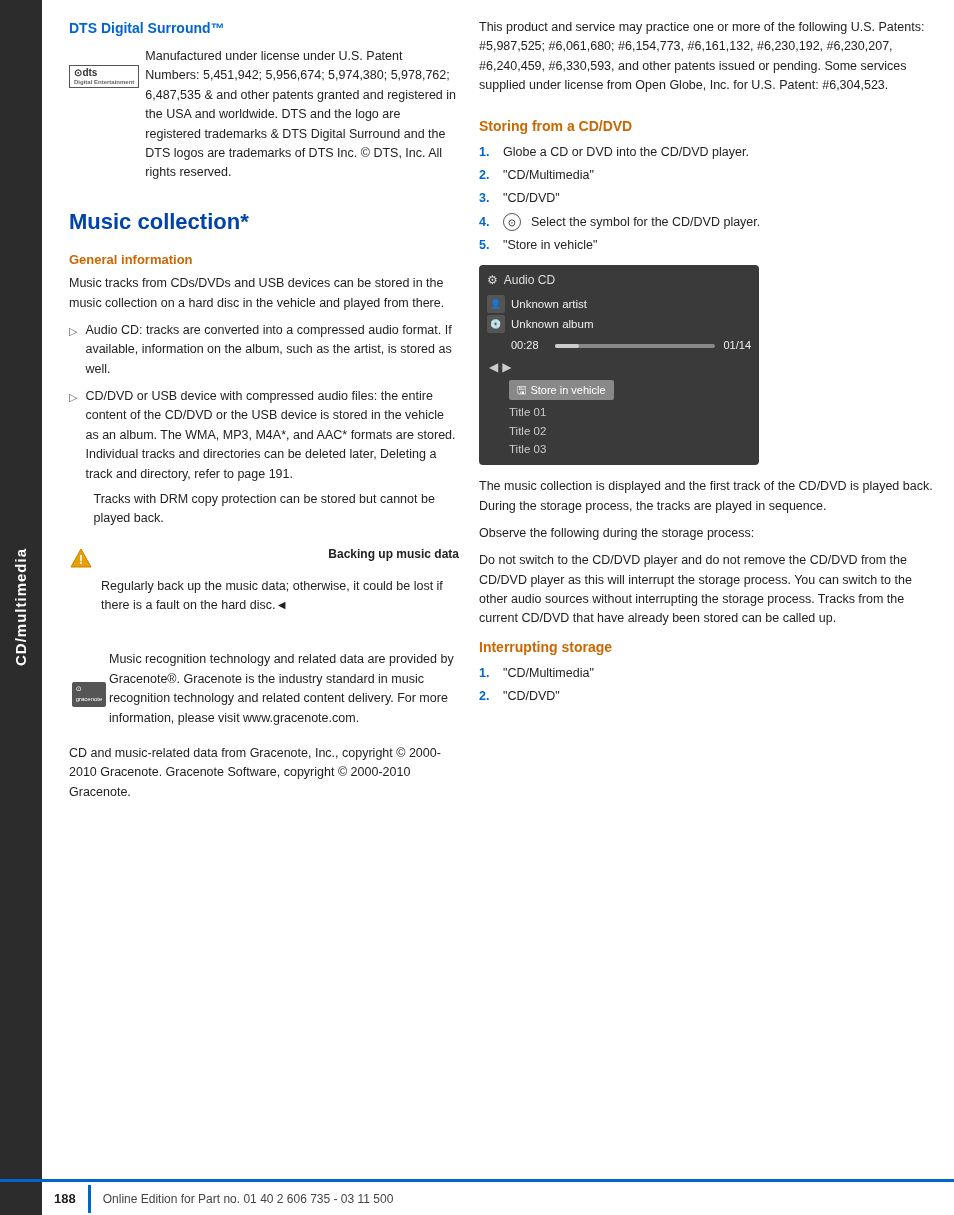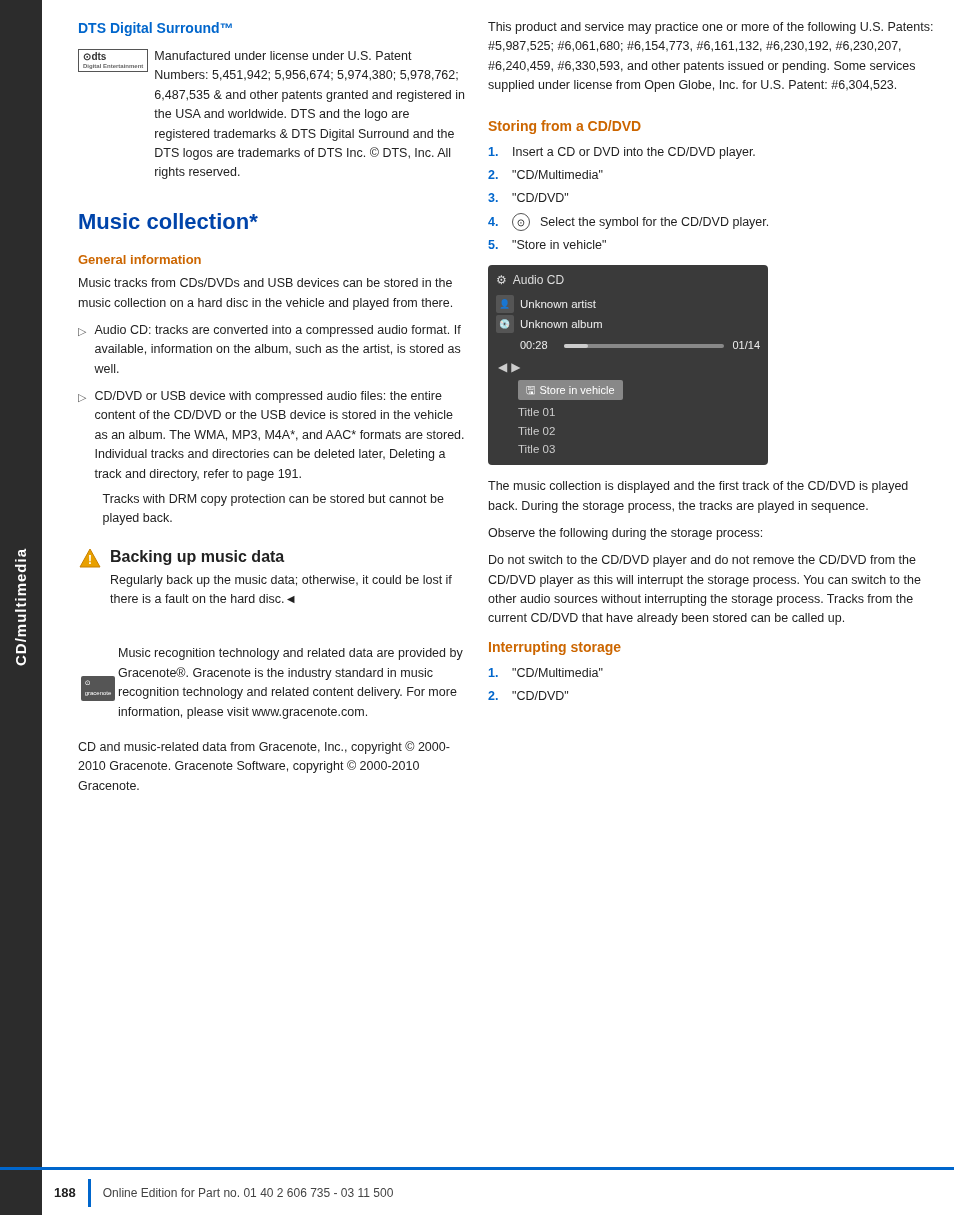--- a/index.html
+++ b/index.html
@@ -37,21 +37,21 @@
       font-weight: bold;
       writing-mode: vertical-rl;
       transform: rotate(180deg);
       white-space: nowrap;
       letter-spacing: 1px;
     }
 
     
     .main-content {
       flex: 1;
-      padding: 18px 20px 20px 36px;
+      padding: 18px 20px 20px 27px;
       display: flex;
       gap: 20px;
     }
 
     .left-col {
       flex: 0 0 390px;
       max-width: 390px;
     }
 
     .right-col {
@@ -74,21 +74,21 @@
       display: flex;
       align-items: flex-start;
       gap: 6px;
       margin-bottom: 4px;
     }
 
     .dts-logo {
       display: inline-flex;
       align-items: center;
       flex-shrink: 0;
-      margin-top: 2px;
+      margin-top: 18px;
     }
 
     .dts-logo-box {
       border: 1px solid #555;
       padding: 1px 4px;
       font-size: 9px;
       font-weight: bold;
       color: #333;
       display: inline-block;
       line-height: 1.2;
@@ -177,22 +177,23 @@
       margin-top: 2px;
     }
 
     .warning-text {
       font-size: 12.5px;
       line-height: 1.55;
     }
 
     .warning-title {
       font-weight: bold;
-      font-size: 16px;
-      margin-bottom: 2px;
+      font-size: 12px;
+      margin-bottom: 14px;
+      text-align: right;
     }
 
     
     .gracenote-row {
       display: flex;
       align-items: center;
       gap: 0;
       margin-bottom: 8px;
       margin-top: 35px;
     }
@@ -357,21 +358,21 @@
       font-size: 11.5px;
       margin-bottom: 1px;
     }
 
     
     .page-footer {
       position: absolute;
       bottom: 0;
       left: 0;
       right: 0;
-      height: 48px;
+      height: 36px;
       display: flex;
       align-items: center;
       border-top: 3px solid #0066cc;
     }
 
     .footer-left {
       width: 42px;
       background: #2c2c2c;
       height: 100%;
       display: flex;
@@ -487,21 +488,21 @@
 
     <div class="right-col">
 
       <div class="right-patent-text">This product and service may practice one or more of the following U.S. Patents: #5,987,525; #6,061,680; #6,154,773, #6,161,132, #6,230,192, #6,230,207, #6,240,459, #6,330,593, and other patents issued or pending. Some services supplied under license from Open Globe, Inc. for U.S. Patent: #6,304,523.</div>
 
       <div class="section-heading">Storing from a CD/DVD</div>
 
       <ol class="numbered-list">
         <li class="numbered-item">
           <span class="num-label">1.</span>
-          <span>Insert a CD or DVD into the CD/DVD player.</span>
+          <span>Globe a CD or DVD into the CD/DVD player.</span>
         </li>
         <li class="numbered-item">
           <span class="num-label">2.</span>
           <span>"CD/Multimedia"</span>
         </li>
         <li class="numbered-item">
           <span class="num-label">3.</span>
           <span>"CD/DVD"</span>
         </li>
         <li class="numbered-item">

